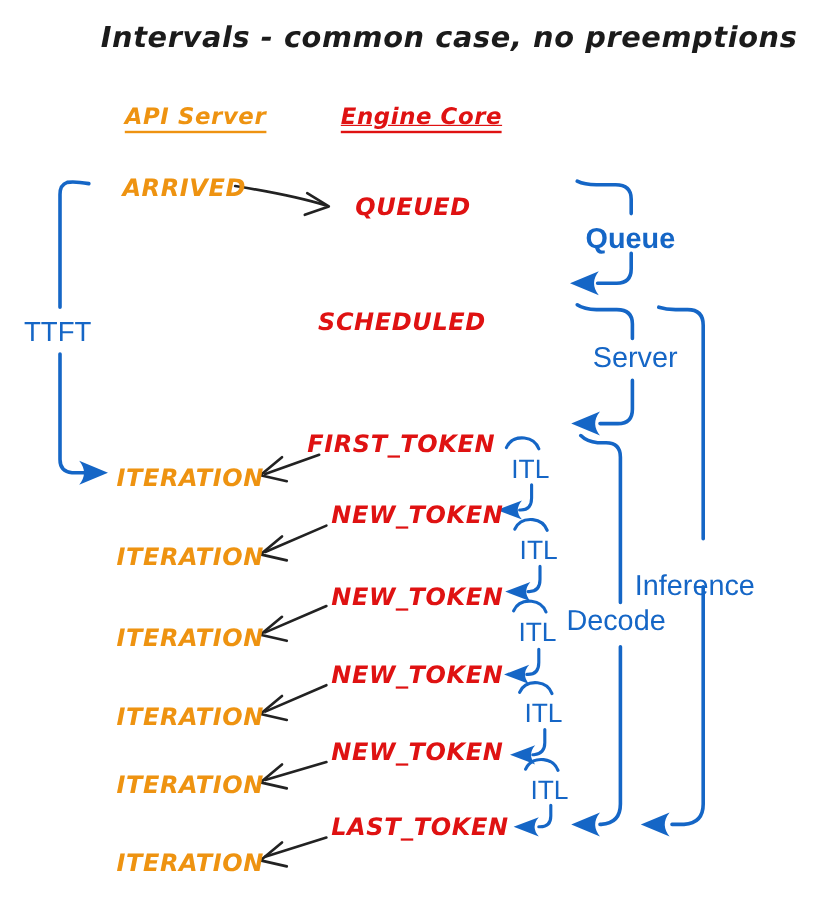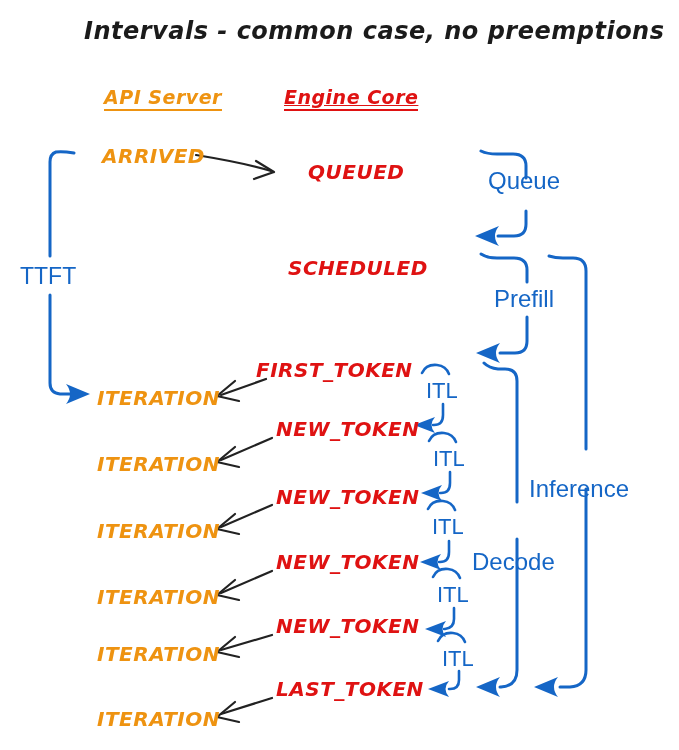--- a/index.html
+++ b/index.html
@@ -125,33 +125,33 @@
   <div class="lbl hand colhdr red" style="left:284px; top:87px;text-decoration:underline;">Engine Core</div>
 
   <div class="lbl hand evt orange" style="left:102px; top:145px;">ARRIVED</div>
   <div class="lbl hand evt orange" style="left:97px; top:387px;">ITERATION</div>
   <div class="lbl hand evt orange" style="left:97px; top:453px;">ITERATION</div>
   <div class="lbl hand evt orange" style="left:97px; top:520px;">ITERATION</div>
   <div class="lbl hand evt orange" style="left:97px; top:586px;">ITERATION</div>
   <div class="lbl hand evt orange" style="left:97px; top:643px;">ITERATION</div>
   <div class="lbl hand evt orange" style="left:97px; top:708px;">ITERATION</div>
 
-  <div class="lbl hand evt red" style="left:308px; top:161px;">QUEUED</div>
-  <div class="lbl hand evt red" style="left:288px; top:257px;">SCHEDULED</div>
+  <div class="lbl hand evt red" style="left:296px; top:161px;">QUEUED</div>
+  <div class="lbl hand evt red" style="left:265px; top:257px;">SCHEDULED</div>
   <div class="lbl hand evt red" style="left:256px; top:359px;">FIRST_TOKEN</div>
   <div class="lbl hand evt red" style="left:276px; top:418px;">NEW_TOKEN</div>
   <div class="lbl hand evt red" style="left:276px; top:486px;">NEW_TOKEN</div>
   <div class="lbl hand evt red" style="left:276px; top:551px;">NEW_TOKEN</div>
   <div class="lbl hand evt red" style="left:276px; top:615px;">NEW_TOKEN</div>
   <div class="lbl hand evt red" style="left:276px; top:678px;">LAST_TOKEN</div>
 
   <div class="lbl blue-lbl sz23" style="left:20px; top:264px;">TTFT</div>
-  <div class="lbl blue-lbl sz24" style="left:488px; top:168px;">Queue</div>
-  <div class="lbl blue-lbl sz24" style="left:494px; top:286px;">Prefill</div>
+  <div class="lbl blue-lbl sz24" style="left:488px; top:187px;font-weight:bold;">Queue</div>
+  <div class="lbl blue-lbl sz24" style="left:494px; top:286px;">Server</div>
   <div class="lbl blue-lbl sz24" style="left:529px; top:457px;margin-top:19px;">Inference</div>
-  <div class="lbl blue-lbl sz24" style="left:472px; top:505px;margin-top:44px;">Decode</div>
+  <div class="lbl blue-lbl sz24" style="left:472px; top:505px;">Decode</div>
   <div class="lbl blue-lbl sz22" style="left:426px; top:379px;">ITL</div>
   <div class="lbl blue-lbl sz22" style="left:433px; top:447px;">ITL</div>
   <div class="lbl blue-lbl sz22" style="left:432px; top:515px;">ITL</div>
   <div class="lbl blue-lbl sz22" style="left:437px; top:583px;">ITL</div>
   <div class="lbl blue-lbl sz22" style="left:442px; top:647px;">ITL</div>
 
 </div>
 
 </body></html>

